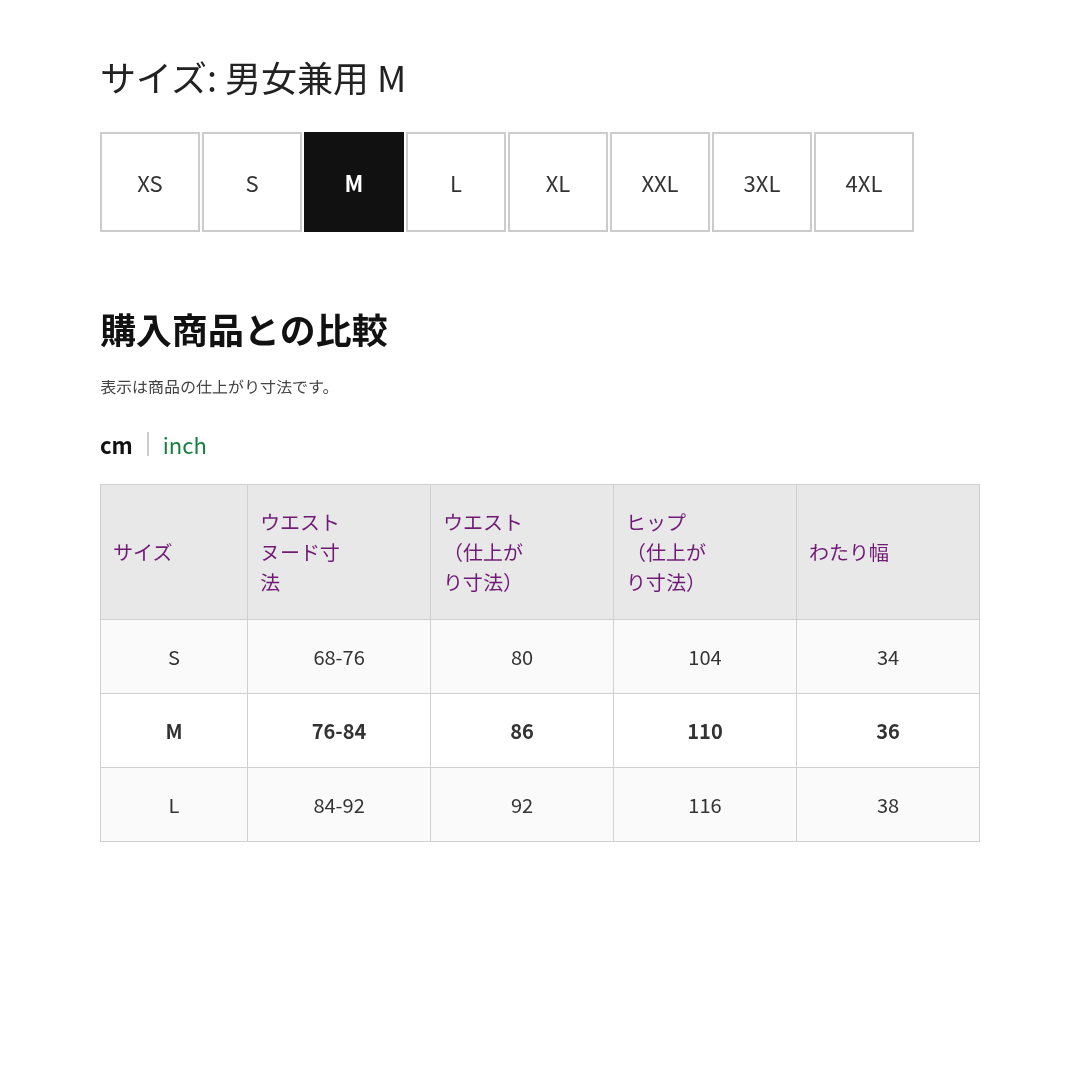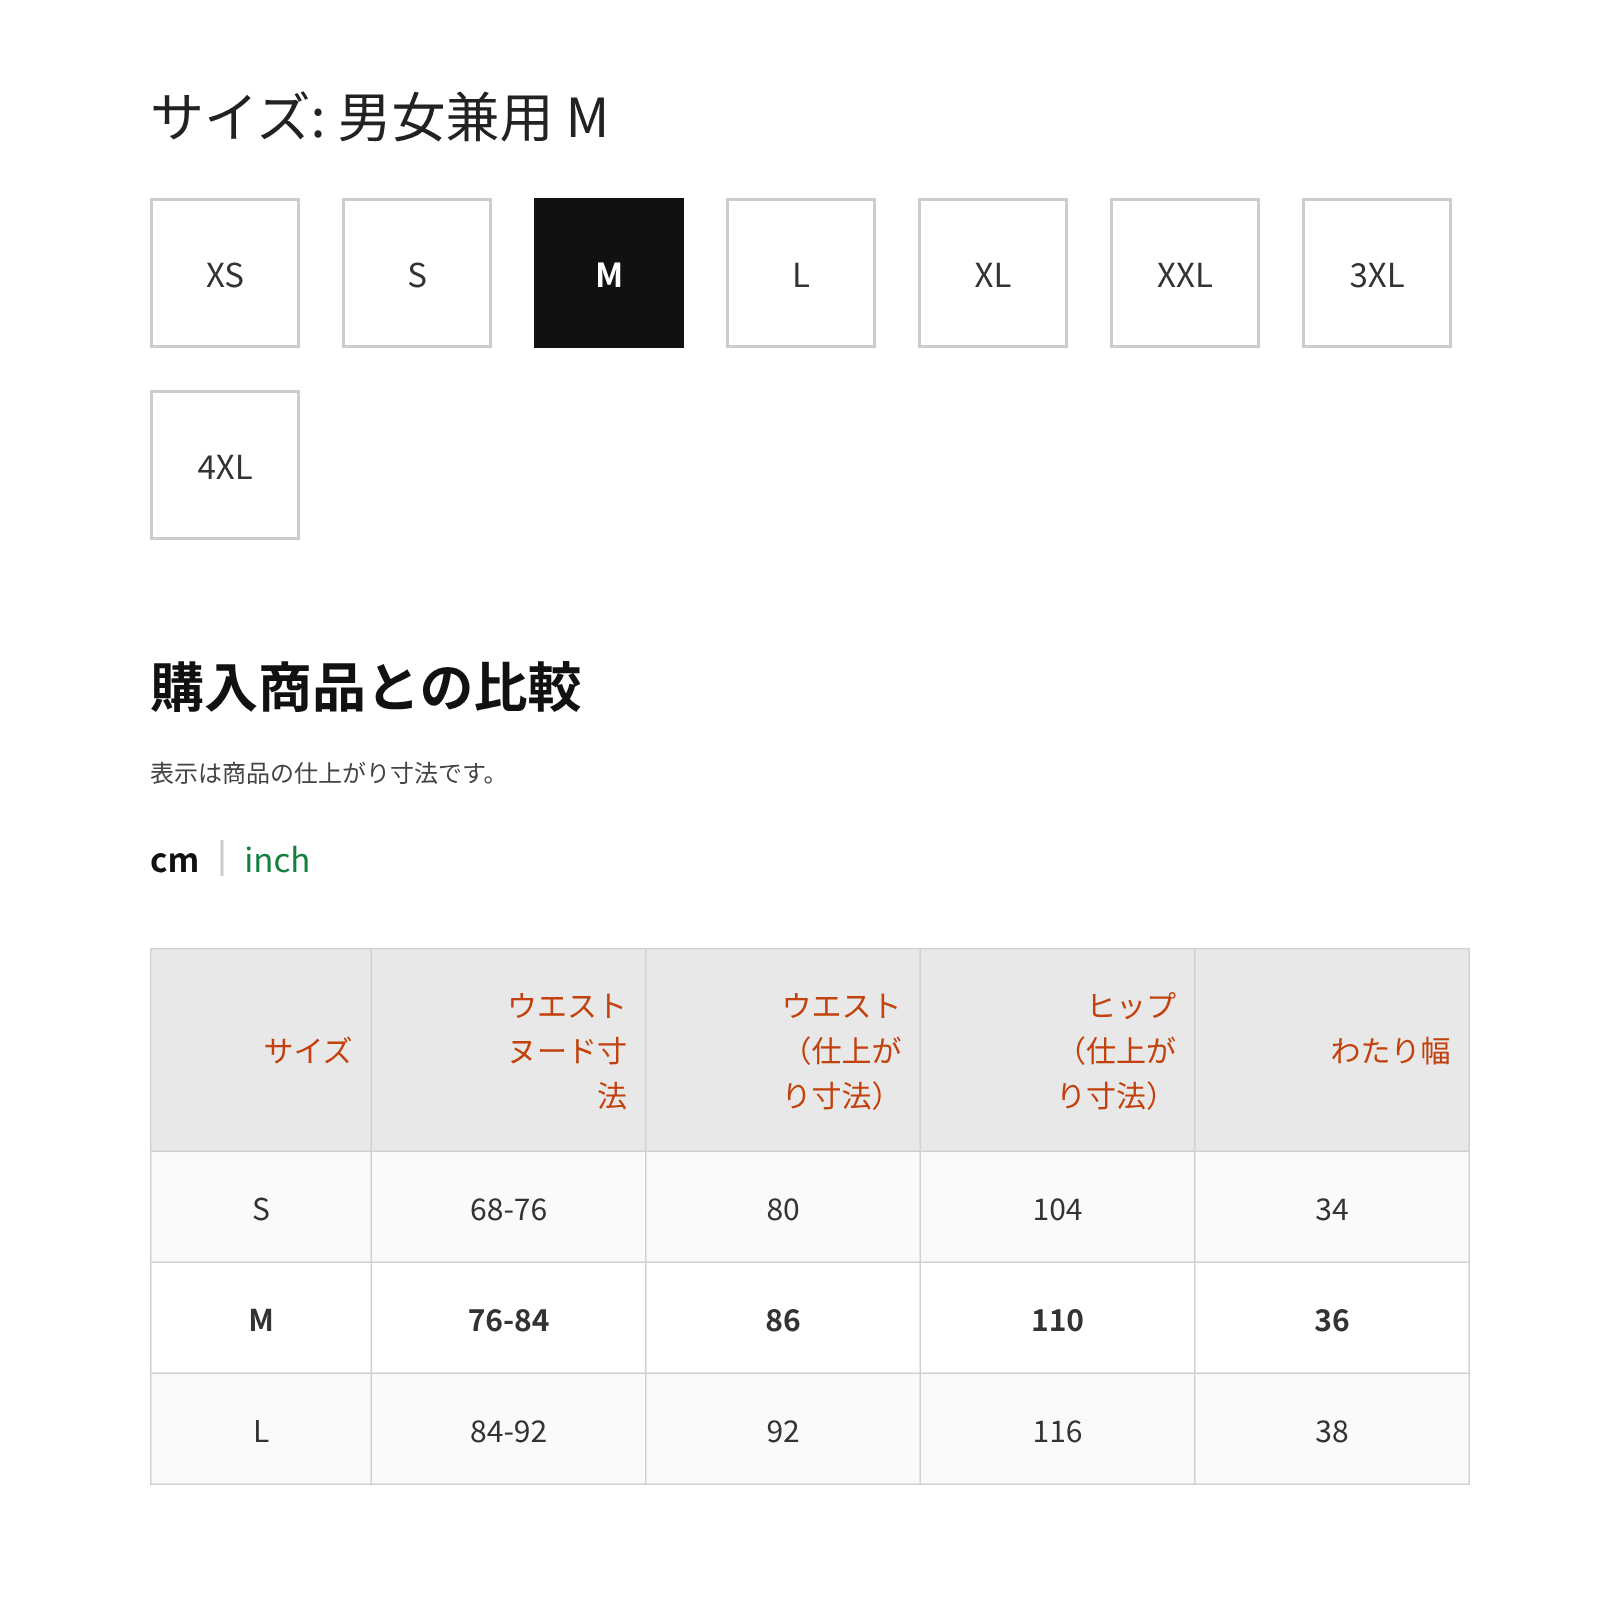--- a/index.html
+++ b/index.html
@@ -20,21 +20,21 @@
     .size-label {
       font-size: 36px;
       font-weight: 400;
       margin-bottom: 30px;
       color: #222;
     }
 
     .size-buttons {
       display: flex;
       flex-wrap: wrap;
-      gap: 28px;
+      gap: 2px;
       margin-bottom: 30px;
     }
 
     .size-btn {
       width: 100px;
       height: 100px;
       border: 2px solid #cccccc;
       background: #ffffff;
       display: flex;
       align-items: center;
@@ -62,21 +62,21 @@
     .section-subtitle {
       font-size: 16px;
       color: #444;
       margin-bottom: 30px;
     }
 
     .unit-toggle {
       display: flex;
       align-items: center;
       gap: 0;
-      margin-bottom: 44px;
+      margin-bottom: 24px;
       font-size: 22px;
     }
 
     .unit-cm {
       font-weight: bold;
       color: #111;
       padding-right: 14px;
     }
 
     .unit-divider {
@@ -92,25 +92,25 @@
     }
 
     .size-table {
       width: 100%;
       border-collapse: collapse;
       margin-top: 10px;
     }
 
     .size-table th {
       background: #e8e8e8;
-      text-align: right;
+      text-align: left;
       padding: 22px 12px;
       font-size: 20px;
       font-weight: normal;
-      color: #c2410c;
+      color: #701a75;
       border: 1px solid #d0d0d0;
       line-height: 1.5;
     }
 
     .size-table td {
       text-align: center;
       padding: 22px 12px;
       font-size: 20px;
       color: #333;
       border: 1px solid #d0d0d0;

